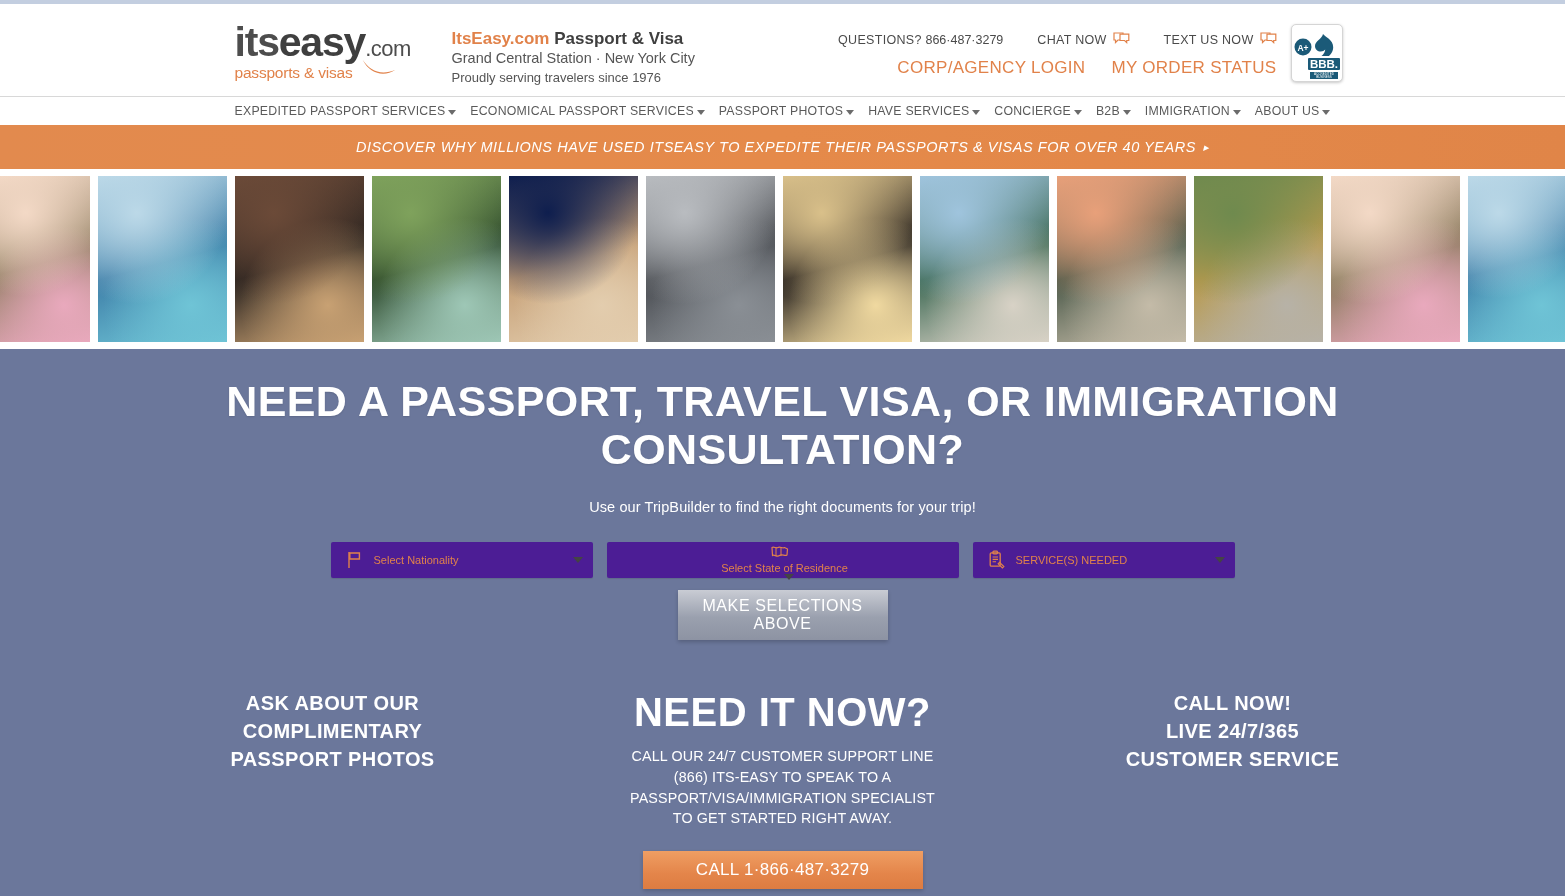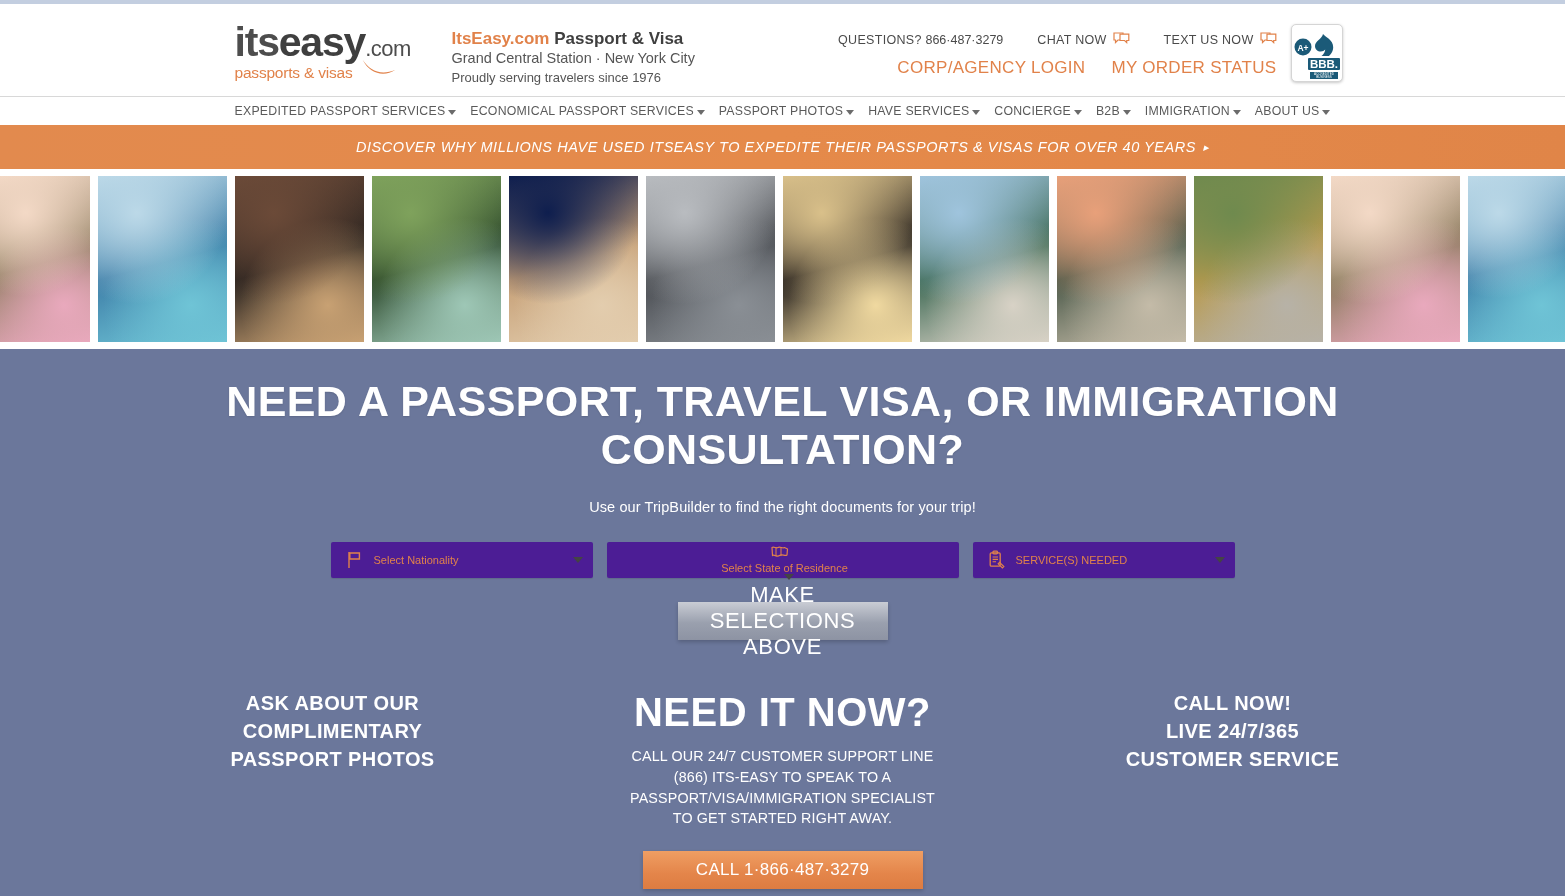--- a/index.html
+++ b/index.html
@@ -165,23 +165,23 @@
   .sel-label { flex: 1; text-align: left; white-space: nowrap; }
   .sel-caret {
     width: 0; height: 0;
     border-left: 5px solid transparent;
     border-right: 5px solid transparent;
     border-top: 6px solid #444;
     margin-left: 8px;
   }
 
   .make-btn {
-    margin: 24px auto 0; width: 210px; height: 38px;
+    margin: 12px auto 0; width: 210px; height: 50px;
     background: linear-gradient(180deg,#c9ccd4 0%,#9aa0ae 55%,#8d93a3 100%);
-    color: #ffffff; font-size: 22px; letter-spacing: 0.6px;
+    color: #ffffff; font-size: 16px; letter-spacing: 0.6px;
     display: flex; align-items: center; justify-content: center;
     border: none; cursor: pointer;
     box-shadow: 0 2px 4px rgba(0,0,0,0.20);
     font-family: "Liberation Sans", sans-serif;
   }
 
   .three-cols {
     display: flex; margin-top: 50px;
     width: 1350px; margin-left: auto; margin-right: auto;
   }

